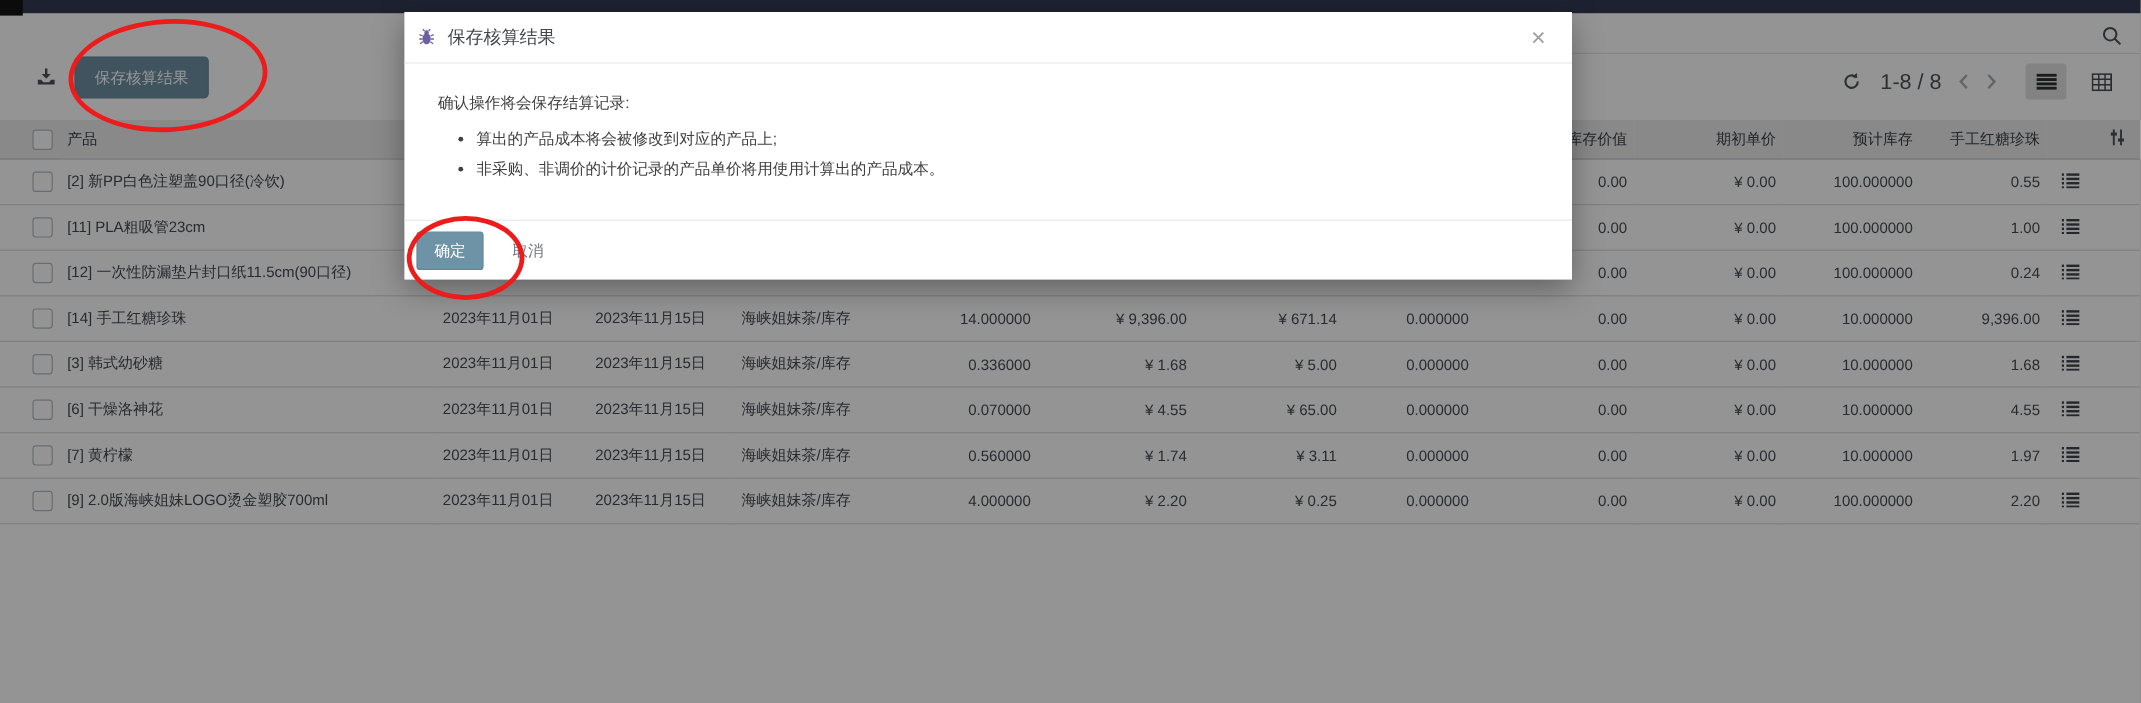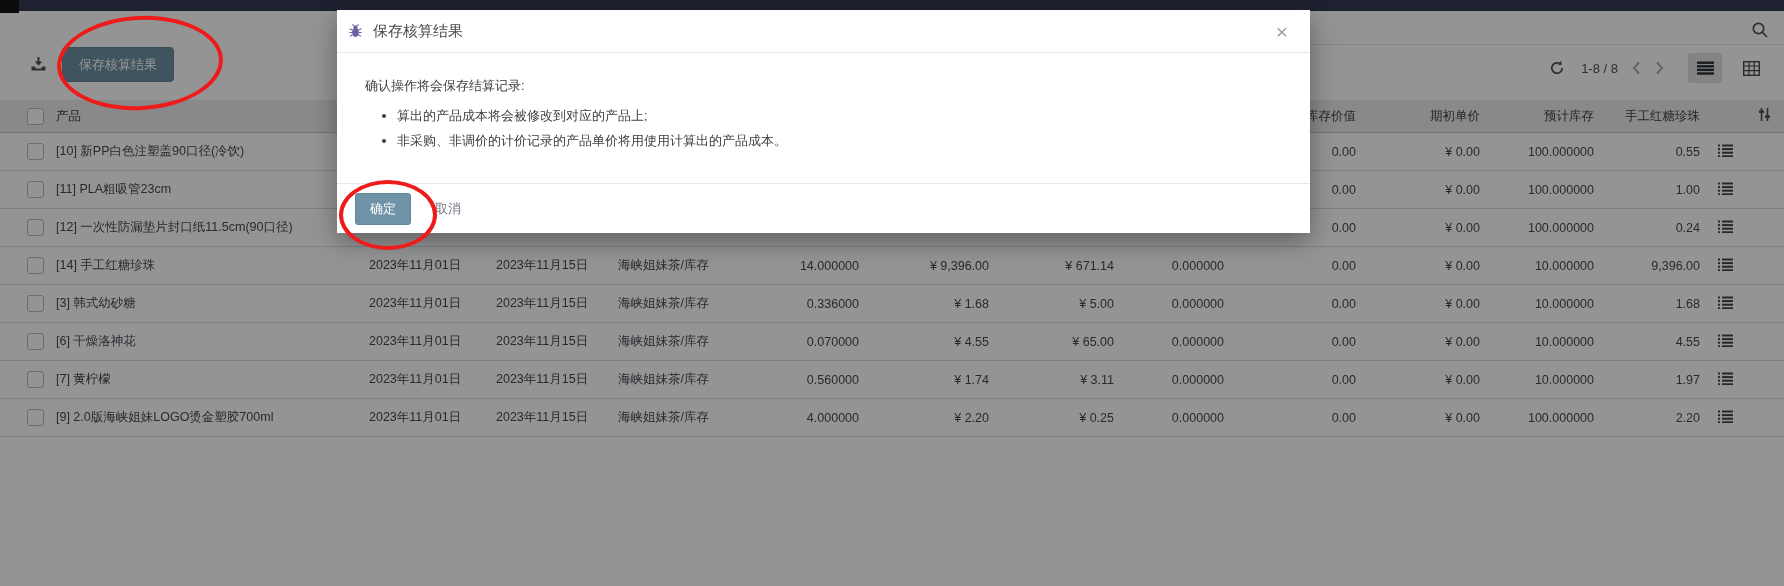--- a/index.html
+++ b/index.html
@@ -14,21 +14,21 @@
   .breadcrumb{position:absolute;left:27px;top:17px;font-size:18px;color:#5d646a;z-index:1;white-space:nowrap;}
   .dl-icon{position:absolute;left:30px;top:56px;z-index:1;cursor:pointer;}
   .save-btn{
     position:absolute;left:62px;top:47px;height:35px;padding:0 16px;z-index:1;
     background:#6e92a6;border:1px solid #62869a;border-radius:4px;color:#ffffff;
     font-size:13px;font-family:inherit;cursor:pointer;
   }
   .hline{position:absolute;top:44px;left:1305px;right:0;height:1px;background:#e3e6e8;z-index:1;}
   .search-btn{position:absolute;top:20px;right:14px;z-index:1;cursor:pointer;}
   .pager{position:absolute;top:52px;right:16px;height:32px;display:flex;align-items:center;z-index:1;}
-  .pager .range{font-size:13px;color:#4c5258;margin:0 14px 0 16px;white-space:nowrap;}
+  .pager .range{font-size:18px;color:#4c5258;margin:0 14px 0 16px;white-space:nowrap;}
   .pager .chev{margin-right:14px;cursor:pointer;display:flex;align-items:center;}
   .viewbtn{width:34px;height:30px;border-radius:3px;display:flex;align-items:center;justify-content:center;cursor:pointer;}
   .viewbtn.active{background:#e2e2e2;margin-left:10px;}
   .viewbtn.plain{margin-left:12px;}
   
   .grid-table{position:absolute;top:100px;left:0;width:1784px;border-collapse:collapse;table-layout:fixed;z-index:1;padding-left:37px;}
   .grid-table th{height:30px;background:#ececec;border-bottom:1px solid #c6c9cc;color:#3a4048;font-size:12.5px;font-weight:400;}
   .grid-table td{height:35px;border-bottom:1px solid #d9dcde;color:#444a52;font-size:12.5px;}
   .txt{text-align:left;padding-left:6px;white-space:nowrap;overflow:hidden;}
   .num{text-align:right;padding-right:6px;white-space:nowrap;}
@@ -39,21 +39,21 @@
   .modal{position:absolute;left:337px;top:10px;width:973px;height:223px;background:#fff;z-index:10;
          box-shadow:0 8px 24px rgba(0,0,0,0.35);}
   .modal-header{height:42px;border-bottom:1px solid #e5e9ec;display:flex;align-items:center;padding:0 12px;}
   .modal-title{font-size:15px;color:#42474c;margin-left:11px;}
   .modal-close{position:absolute;top:10px;right:16px;font-size:21px;color:#9aa0a6;line-height:1;cursor:pointer;background:none;border:none;font-family:inherit;}
   .modal-body{padding:24px 30px 0 28px;font-size:13px;color:#404040;}
   .modal-body p{margin:0 0 8px 0;}
   .modal-body ul{margin:8px;padding-left:24px;}
   .modal-body li{line-height:25px;}
   .modal-footer{position:absolute;left:0;right:0;top:173px;bottom:0;border-top:1px solid #e5e9ec;
-                display:flex;align-items:center;padding:0 18px;}
+                display:flex;align-items:center;padding:0 10px;}
   .confirm-btn{height:32px;padding:0 14px;background:#6e92a6;border:1px solid #62869a;border-radius:3px;
                color:#fff;font-size:13px;font-family:inherit;cursor:pointer;}
   .cancel-link{margin-left:24px;color:#6e7680;font-size:13px;cursor:pointer;text-decoration:none;}
   
   .ann{position:absolute;border:4px solid #ee1b1b;border-radius:50%;z-index:20;pointer-events:none;}
   .ann1{left:57px;top:16px;width:158px;height:86px;transform:rotate(-3deg);}
   .ann2{left:339px;top:180px;width:90px;height:62px;}
   svg{display:block;}
 </style>
 </head>
@@ -159,21 +159,21 @@
                 <rect x="2" y="3.4" width="5" height="2.6" fill="#4a5058"></rect>
                 <rect x="8" y="8.4" width="5" height="2.6" fill="#4a5058"></rect>
               </svg></span></th>
         </tr>
       </thead>
     <tbody>
         <tr>
           <td>
             <div class="cb"></div>
           </td>
-          <td class="txt">[10] 新PP白色注塑盖90口径(冷饮)</td>
+          <td class="txt">[2] 新PP白色注塑盖90口径(冷饮)</td>
           <td class="txt"></td>
           <td class="txt"></td>
           <td class="txt"></td>
           <td class="num"></td>
           <td class="num"></td>
           <td class="num"></td>
           <td class="num"></td>
           <td class="num">0.00</td>
           <td class="num">¥ 0.00</td>
           <td class="num">100.000000</td>

